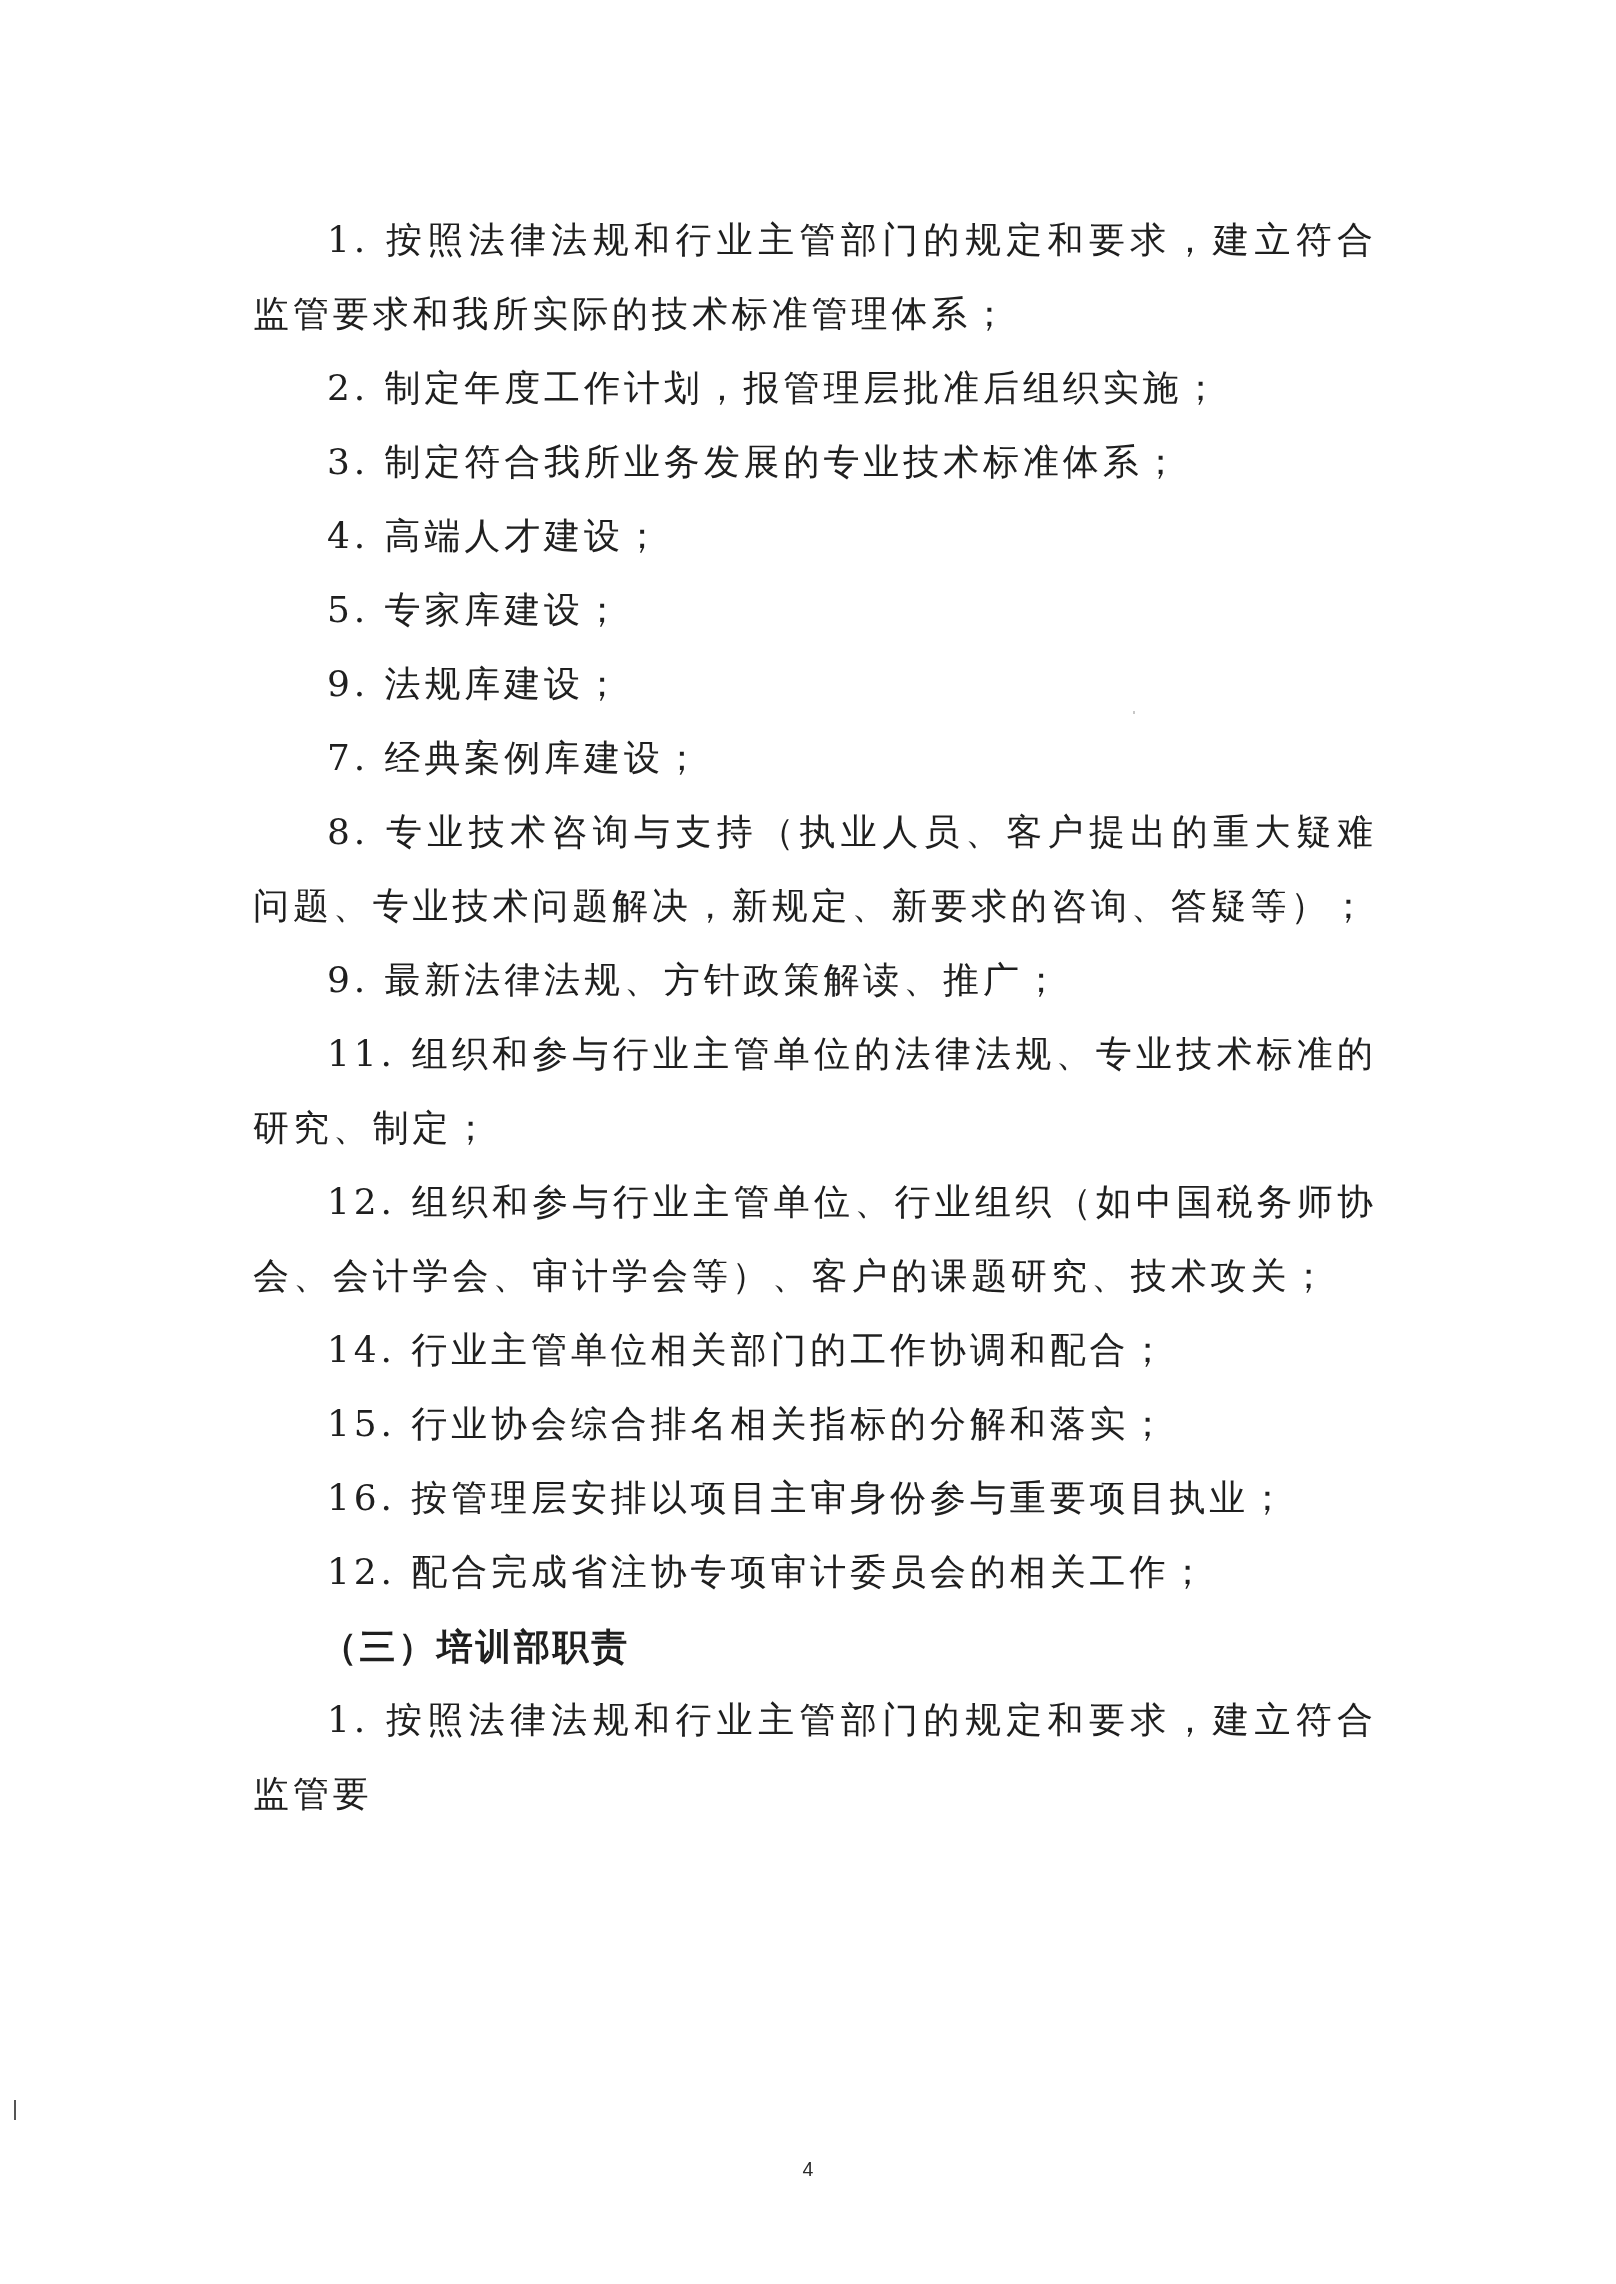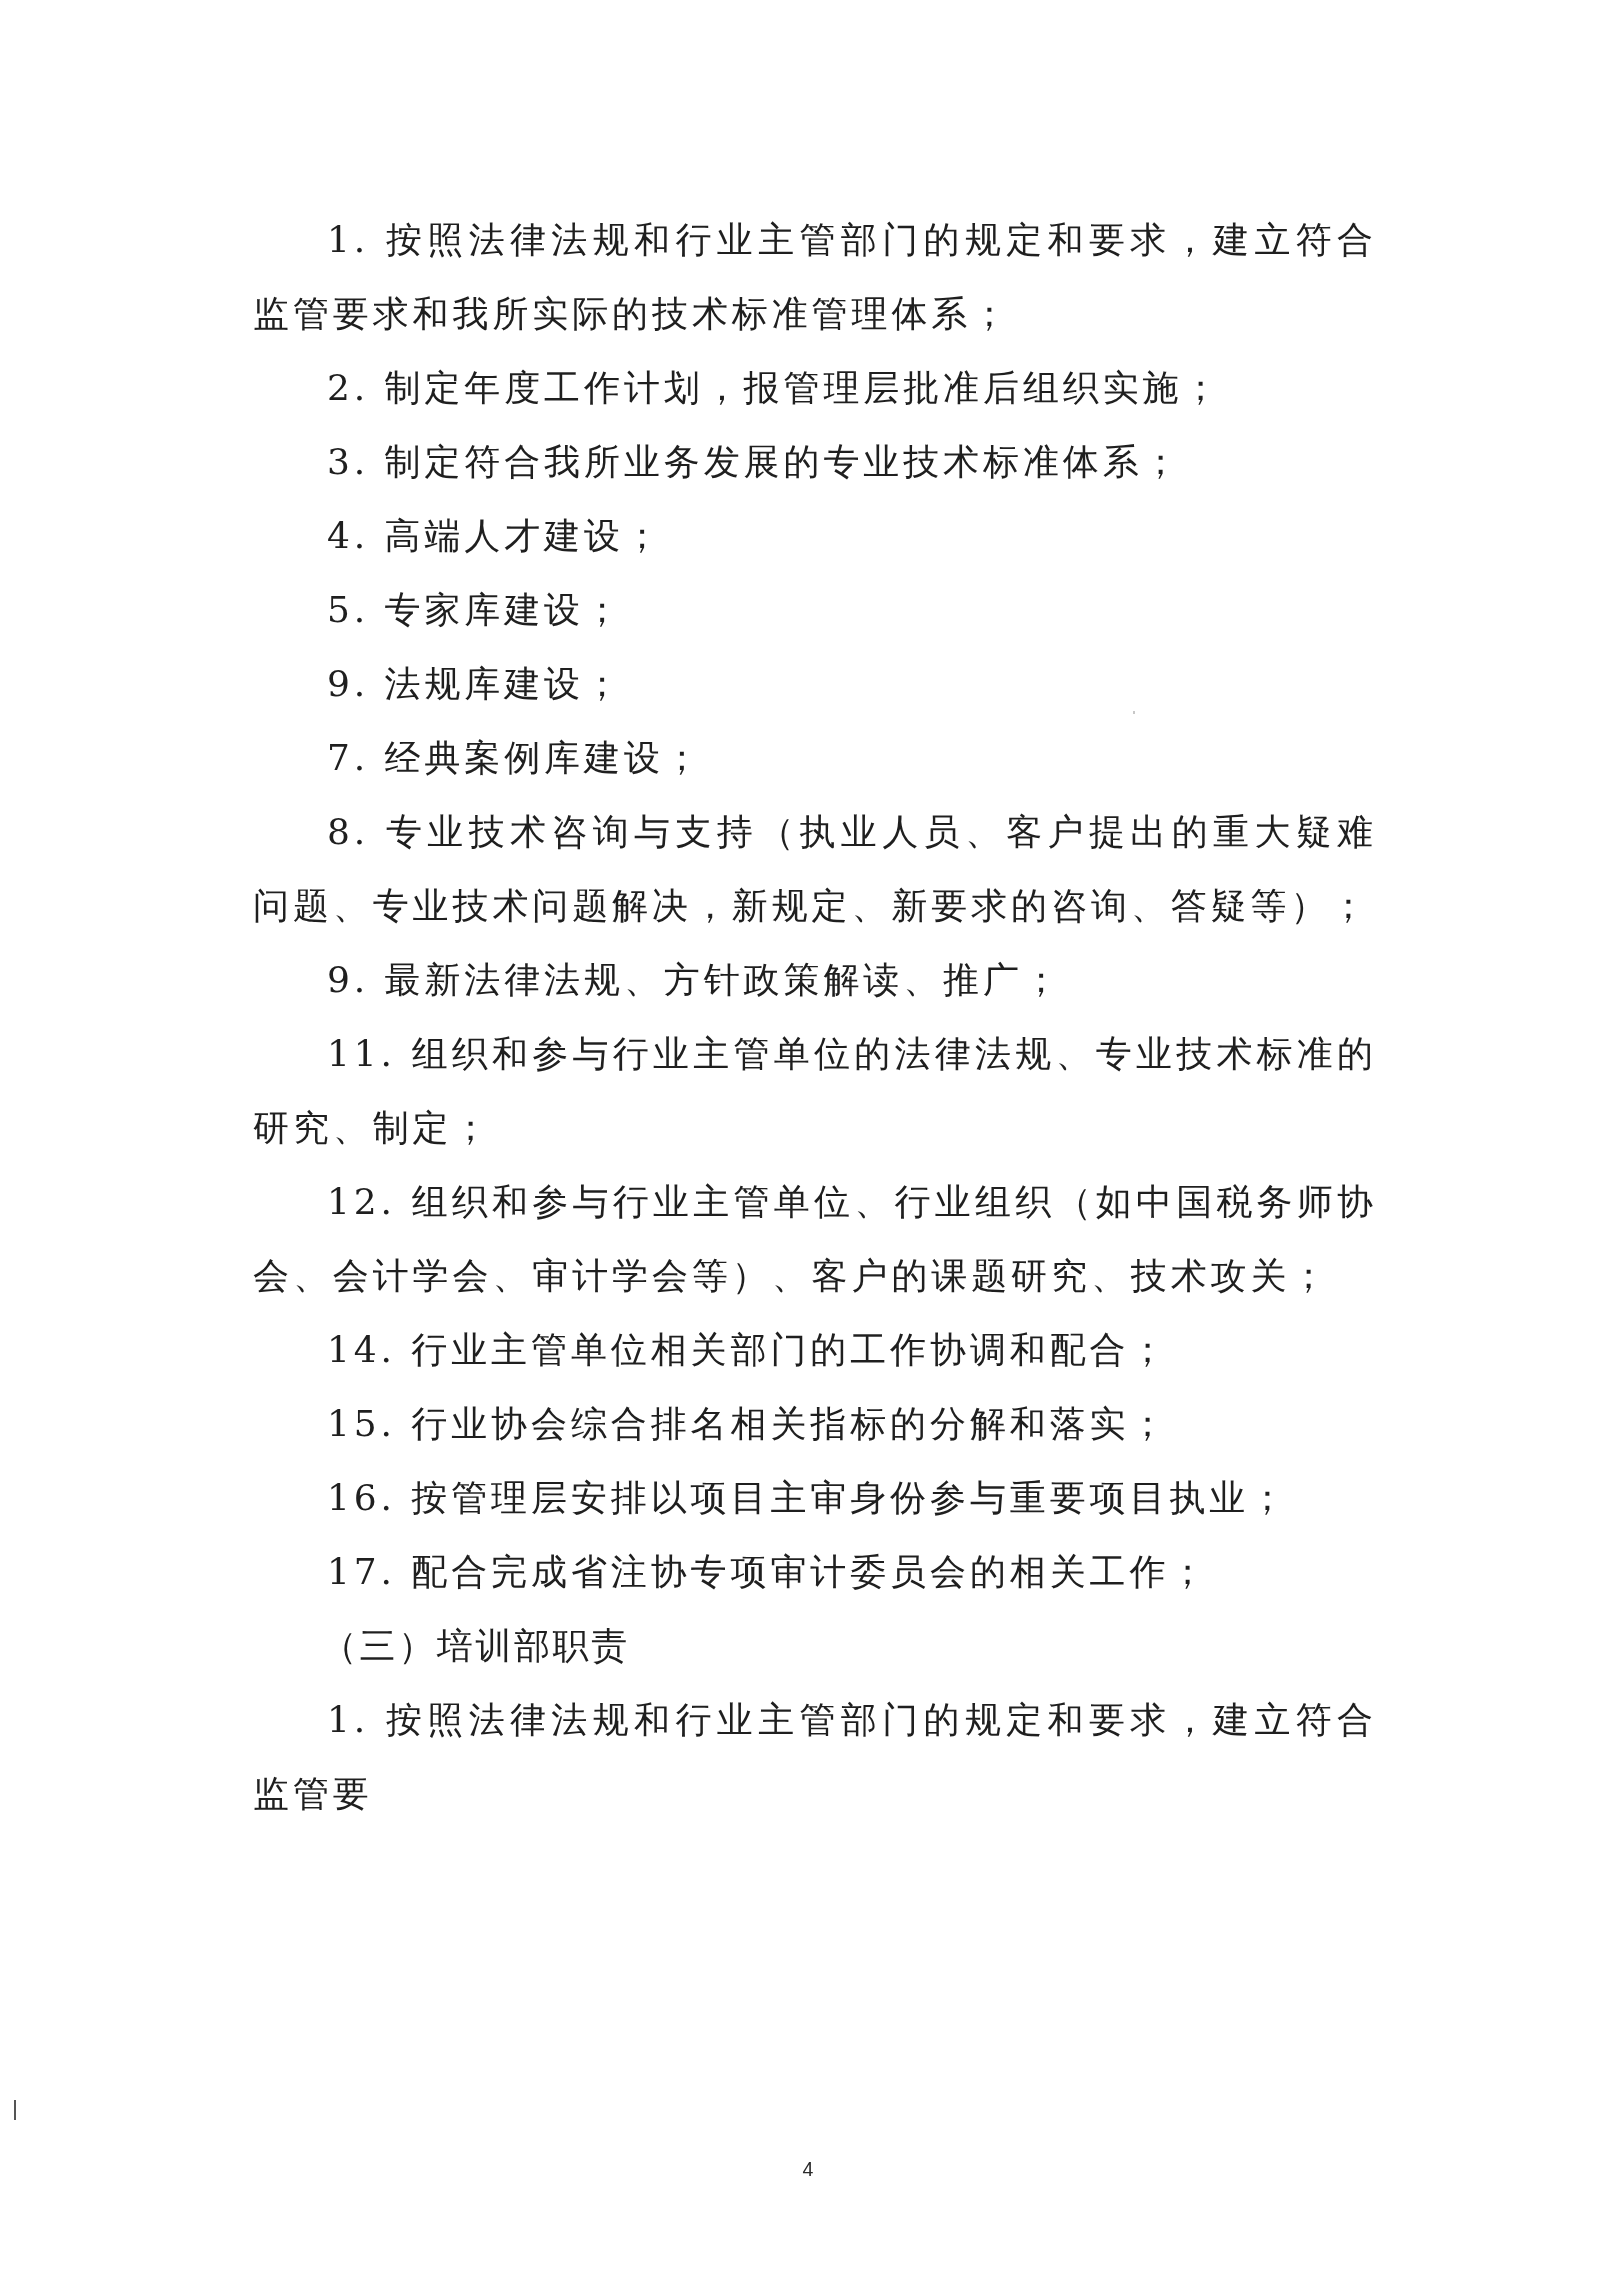--- a/index.html
+++ b/index.html
@@ -34,21 +34,21 @@
       font-size: 36px;
       line-height: 74px;
       letter-spacing: 3.9px;
       text-indent: 74px;
       text-align: justify;
       text-align-last: left;
       white-space: normal;
       word-break: break-all;
     }
     .para.heading {
-      font-weight: normal;
+      font-weight: bold;
       text-indent: 68px;
       letter-spacing: 2.6px;
     }
     .page-number {
       position: absolute;
       left: 0;
       width: 1616px;
       top: 2158px;
       text-align: center;
       font-family: "Liberation Sans", sans-serif;
@@ -84,21 +84,21 @@
     <p class="para">5. 专家库建设；</p>
     <p class="para">9. 法规库建设；</p>
     <p class="para">7. 经典案例库建设；</p>
     <p class="para">8. 专业技术咨询与支持（执业人员、客户提出的重大疑难问题、专业技术问题解决，新规定、新要求的咨询、答疑等）；</p>
     <p class="para">9. 最新法律法规、方针政策解读、推广；</p>
     <p class="para">11. 组织和参与行业主管单位的法律法规、专业技术标准的研究、制定；</p>
     <p class="para">12. 组织和参与行业主管单位、行业组织（如中国税务师协会、会计学会、审计学会等）、客户的课题研究、技术攻关；</p>
     <p class="para">14. 行业主管单位相关部门的工作协调和配合；</p>
     <p class="para">15. 行业协会综合排名相关指标的分解和落实；</p>
     <p class="para">16. 按管理层安排以项目主审身份参与重要项目执业；</p>
-    <p class="para">17. 配合完成省注协专项审计委员会的相关工作；</p>
+    <p class="para">12. 配合完成省注协专项审计委员会的相关工作；</p>
     <p class="para heading">（三）培训部职责</p>
     <p class="para">1. 按照法律法规和行业主管部门的规定和要求，建立符合监管要</p>
   </div>
 
   <div class="page-number">4</div>
 
   <div class="scan-mark"></div>
   <div class="scan-speck"></div>
 </div>
 

